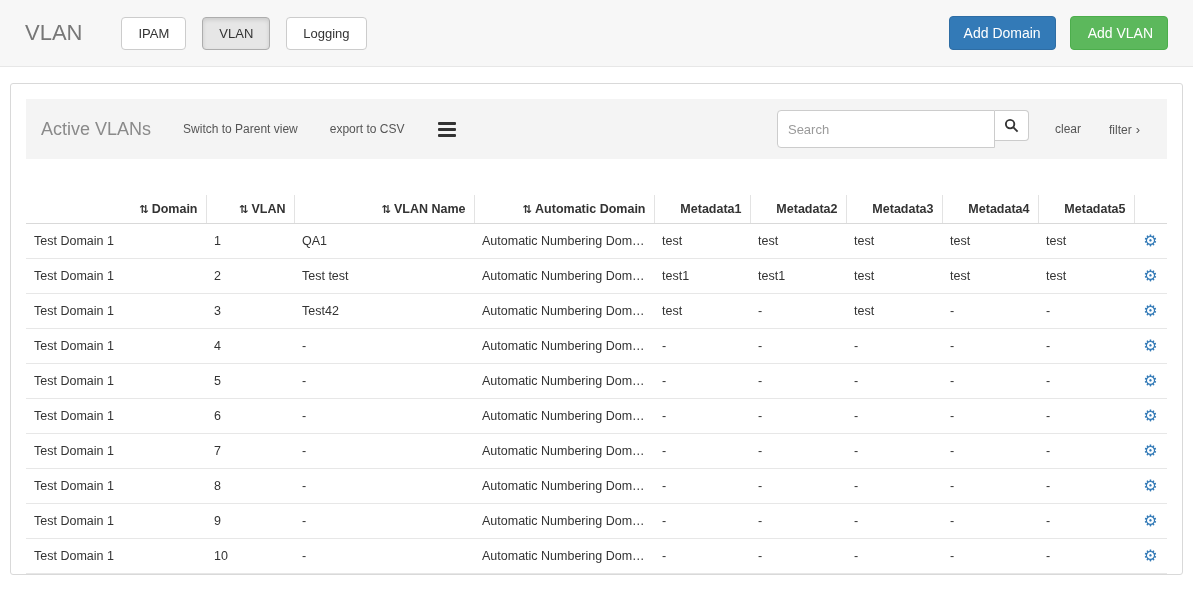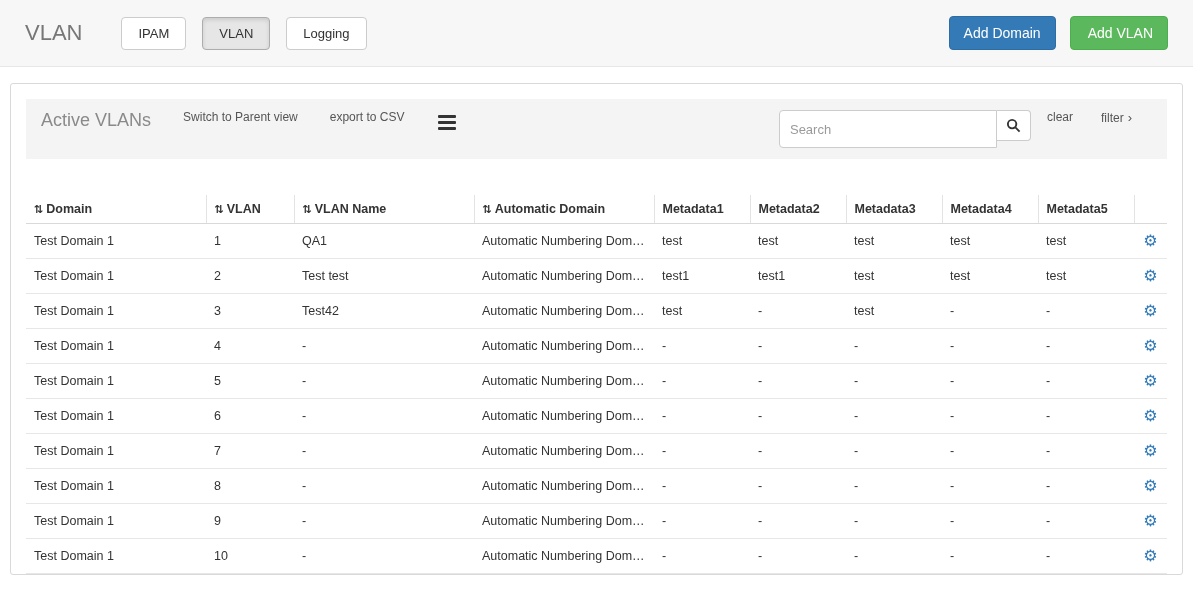--- a/index.html
+++ b/index.html
@@ -65,20 +65,21 @@
     font-size: 15px;
     padding: 9px 15px;
     border-radius: 2px 2px 0 0;
   }
   .panel-body { padding: 15px 15px 0 15px; }
 
   
   .toolbar {
     background: #f4f4f4;
     display: flex;
+    align-items: center;
     padding: 11px 15px;
   }
   .toolbar-title { font-size: 18px; color: #8a8a8a; margin-right: 32px; }
   .toolbar-link {
     font-size: 12px;
     color: #555;
     margin-right: 32px;
     text-decoration: none;
     cursor: pointer;
     white-space: nowrap;
@@ -110,33 +111,33 @@
     height: 31px;
     border: 1px solid #ccc;
     border-left: none;
     border-radius: 0 4px 4px 0;
     background: #fff;
     cursor: pointer;
     display: flex;
     align-items: center;
     justify-content: center;
   }
-  .clear-link { margin-left: 16px; margin-right: 0; }
-  .filter-link { margin-left: 28px; margin-right: 20px; }
+  .clear-link { margin-left: 26px; margin-right: 0; }
+  .filter-link { margin-left: 28px; margin-right: 12px; }
   .filter-link .chev { font-size: 13px; margin-left: 4px; color: #555; }
 
   
   table {
     width: 100%;
     margin-top: 36px;
     border-collapse: collapse;
     table-layout: fixed;
   }
   th {
-    text-align: left;
+    text-align: right;
     font-size: 12.5px;
     font-weight: bold;
     color: #333;
     padding: 7px 8px;
     border-bottom: 1px solid #d9d9d9;
     border-right: 1px solid #e3e3e3;
     white-space: nowrap;
     overflow: hidden;
     cursor: pointer;
   }

